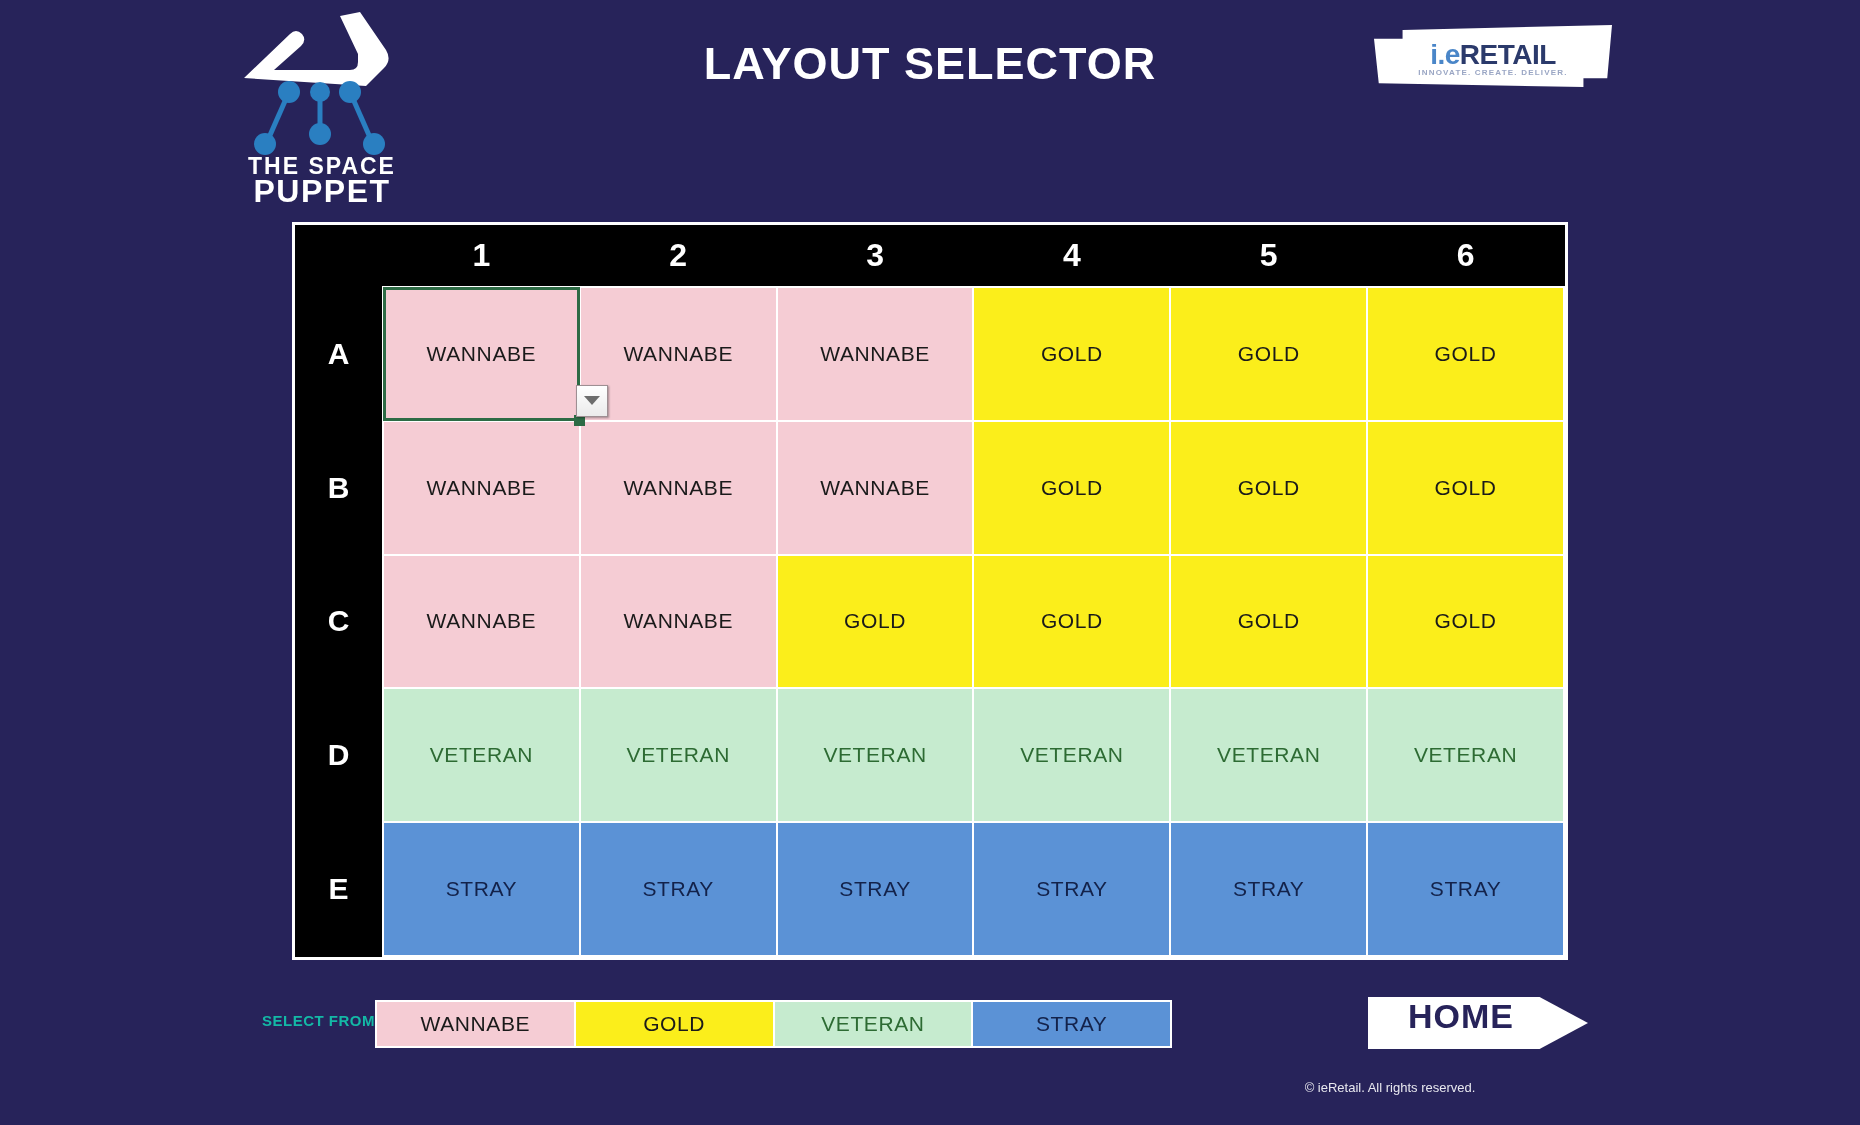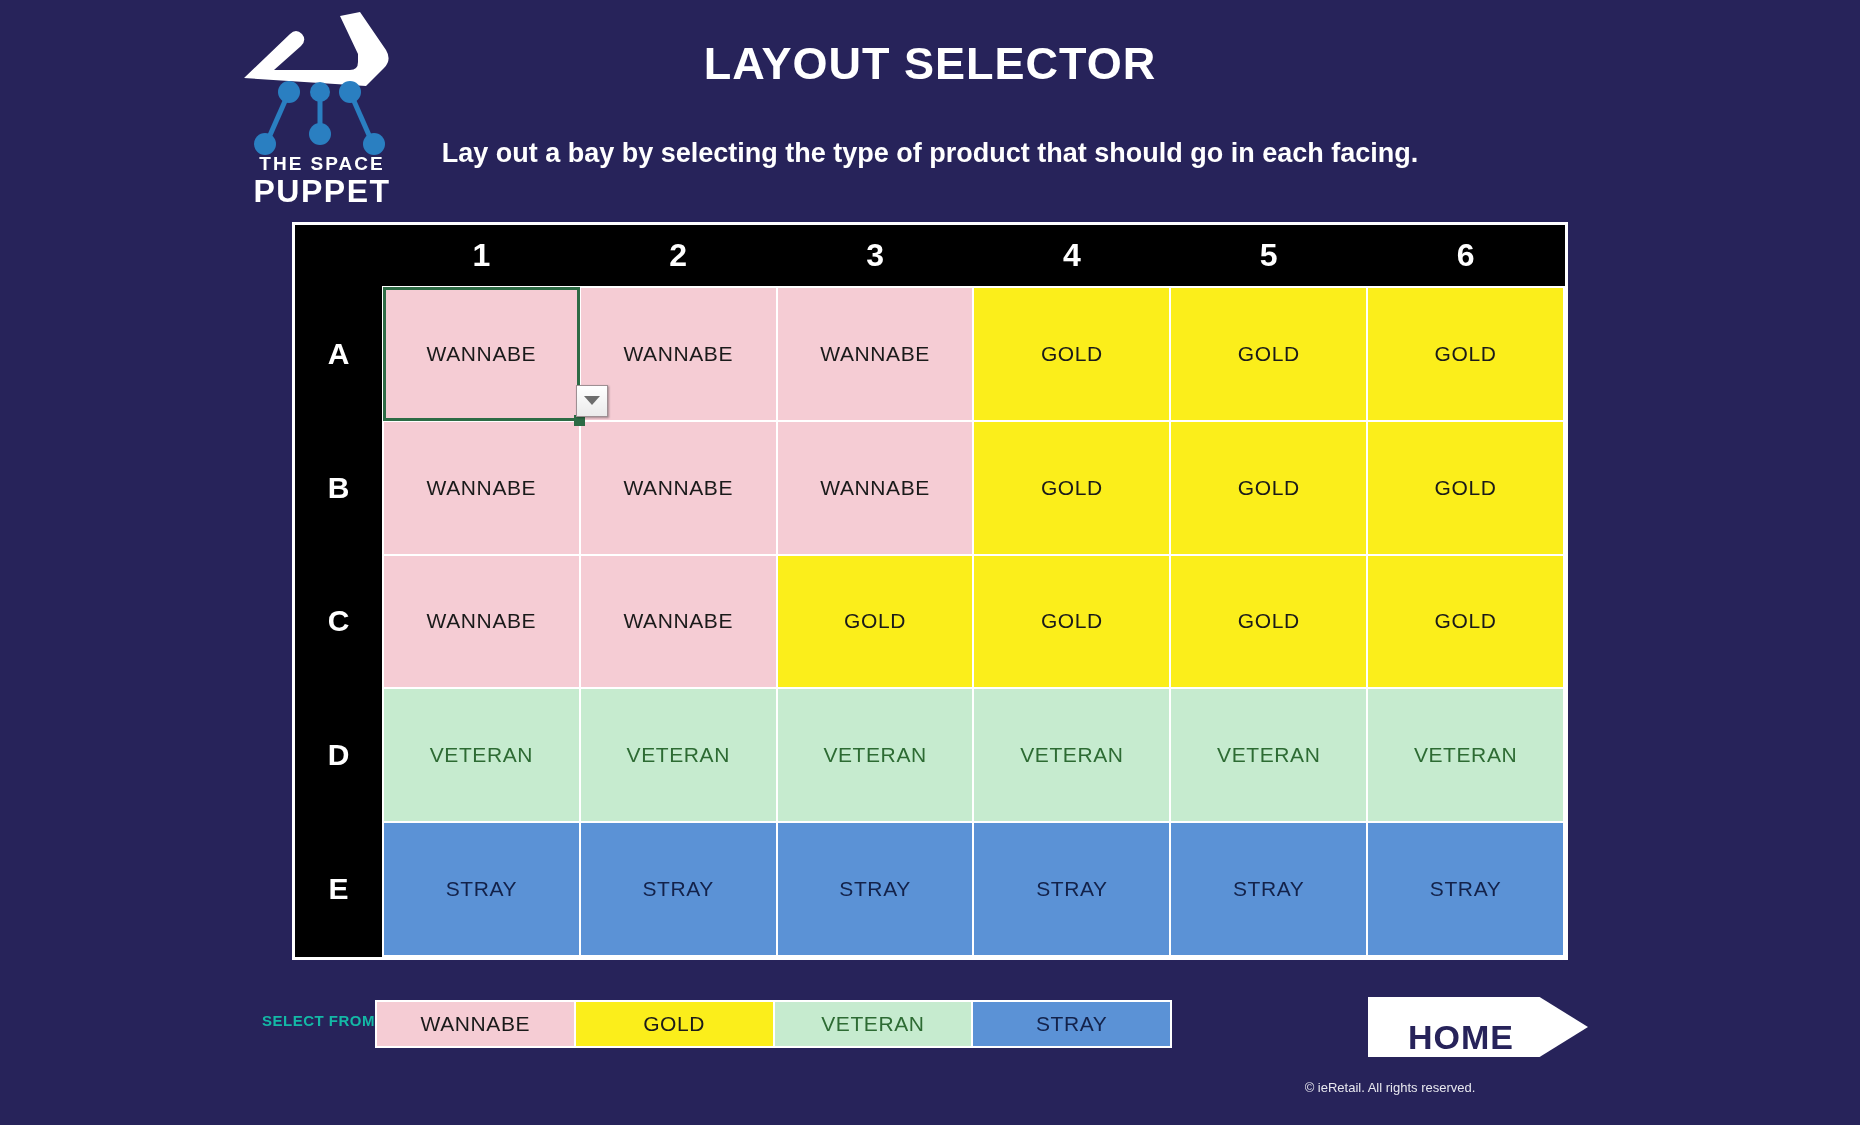--- a/index.html
+++ b/index.html
@@ -36,21 +36,21 @@
     position: absolute;
     left: 0;
     width: 180px;
     text-align: center;
     color: #ffffff;
     font-weight: bold;
     letter-spacing: 1px;
   }
   #puppet-the-space {
     top: 143px;
-    font-size: 19px;
+    font-size: 23px;
     letter-spacing: 2px;
   }
   #puppet-puppet {
     top: 163px;
     font-size: 32px;
     letter-spacing: 1.5px;
   }
 
   #main-title {
     position: absolute;
@@ -232,25 +232,25 @@
   .legend-swatch.wannabe { background: #f5ccd4; color: #1a1a1a; }
   .legend-swatch.gold    { background: #fbee1b; color: #1a1a1a; }
   .legend-swatch.veteran { background: #c6ebcf; color: #2d6b33; }
   .legend-swatch.stray   { background: #5b92d6; color: #13224a; }
 
   #home-button {
     position: absolute;
     left: 1368px;
     top: 997px;
     width: 220px;
-    height: 60px;
+    height: 52px;
     background: #ffffff;
     clip-path: polygon(0 0, 78% 0, 100% 50%, 78% 100%, 0 100%);
     display: flex;
-    align-items: flex-end;
+    align-items: flex-start;
     cursor: pointer;
   }
   #home-label {
     padding-left: 40px;
     color: #27235a;
     font-size: 34px;
     font-weight: bold;
     letter-spacing: 1px;
   }
   #copyright {
@@ -283,22 +283,26 @@
         <circle cx="33" cy="134" r="11"></circle>
         <circle cx="88" cy="124" r="11"></circle>
         <circle cx="142" cy="134" r="11"></circle>
       </g>
     </svg>
     <div class="puppet-word" id="puppet-the-space">THE SPACE</div>
     <div class="puppet-word" id="puppet-puppet">PUPPET</div>
   </div>
 
   <div id="main-title">LAYOUT SELECTOR</div>
-  <div id="subtitle">Lay out a bay by selecting the type of product that should go in each facing.</div>
-
+
+  <div id="ieretail-logo">
+    <div id="ieretail-paper"></div>
+    <div id="ieretail-brand"><span class="ie">i.e</span><span>RETAIL</span></div>
+    <div id="ieretail-tagline">INNOVATE. CREATE. DELIVER.</div>
+  </div>
 
 </div>
 
 <div id="grid-wrap">
   <table id="grid-table">
     <tbody id="grid-body">
         <tr class="header-row">
           <th class="corner"></th>
           <th class="col-head">1</th>
           <th class="col-head">2</th>

